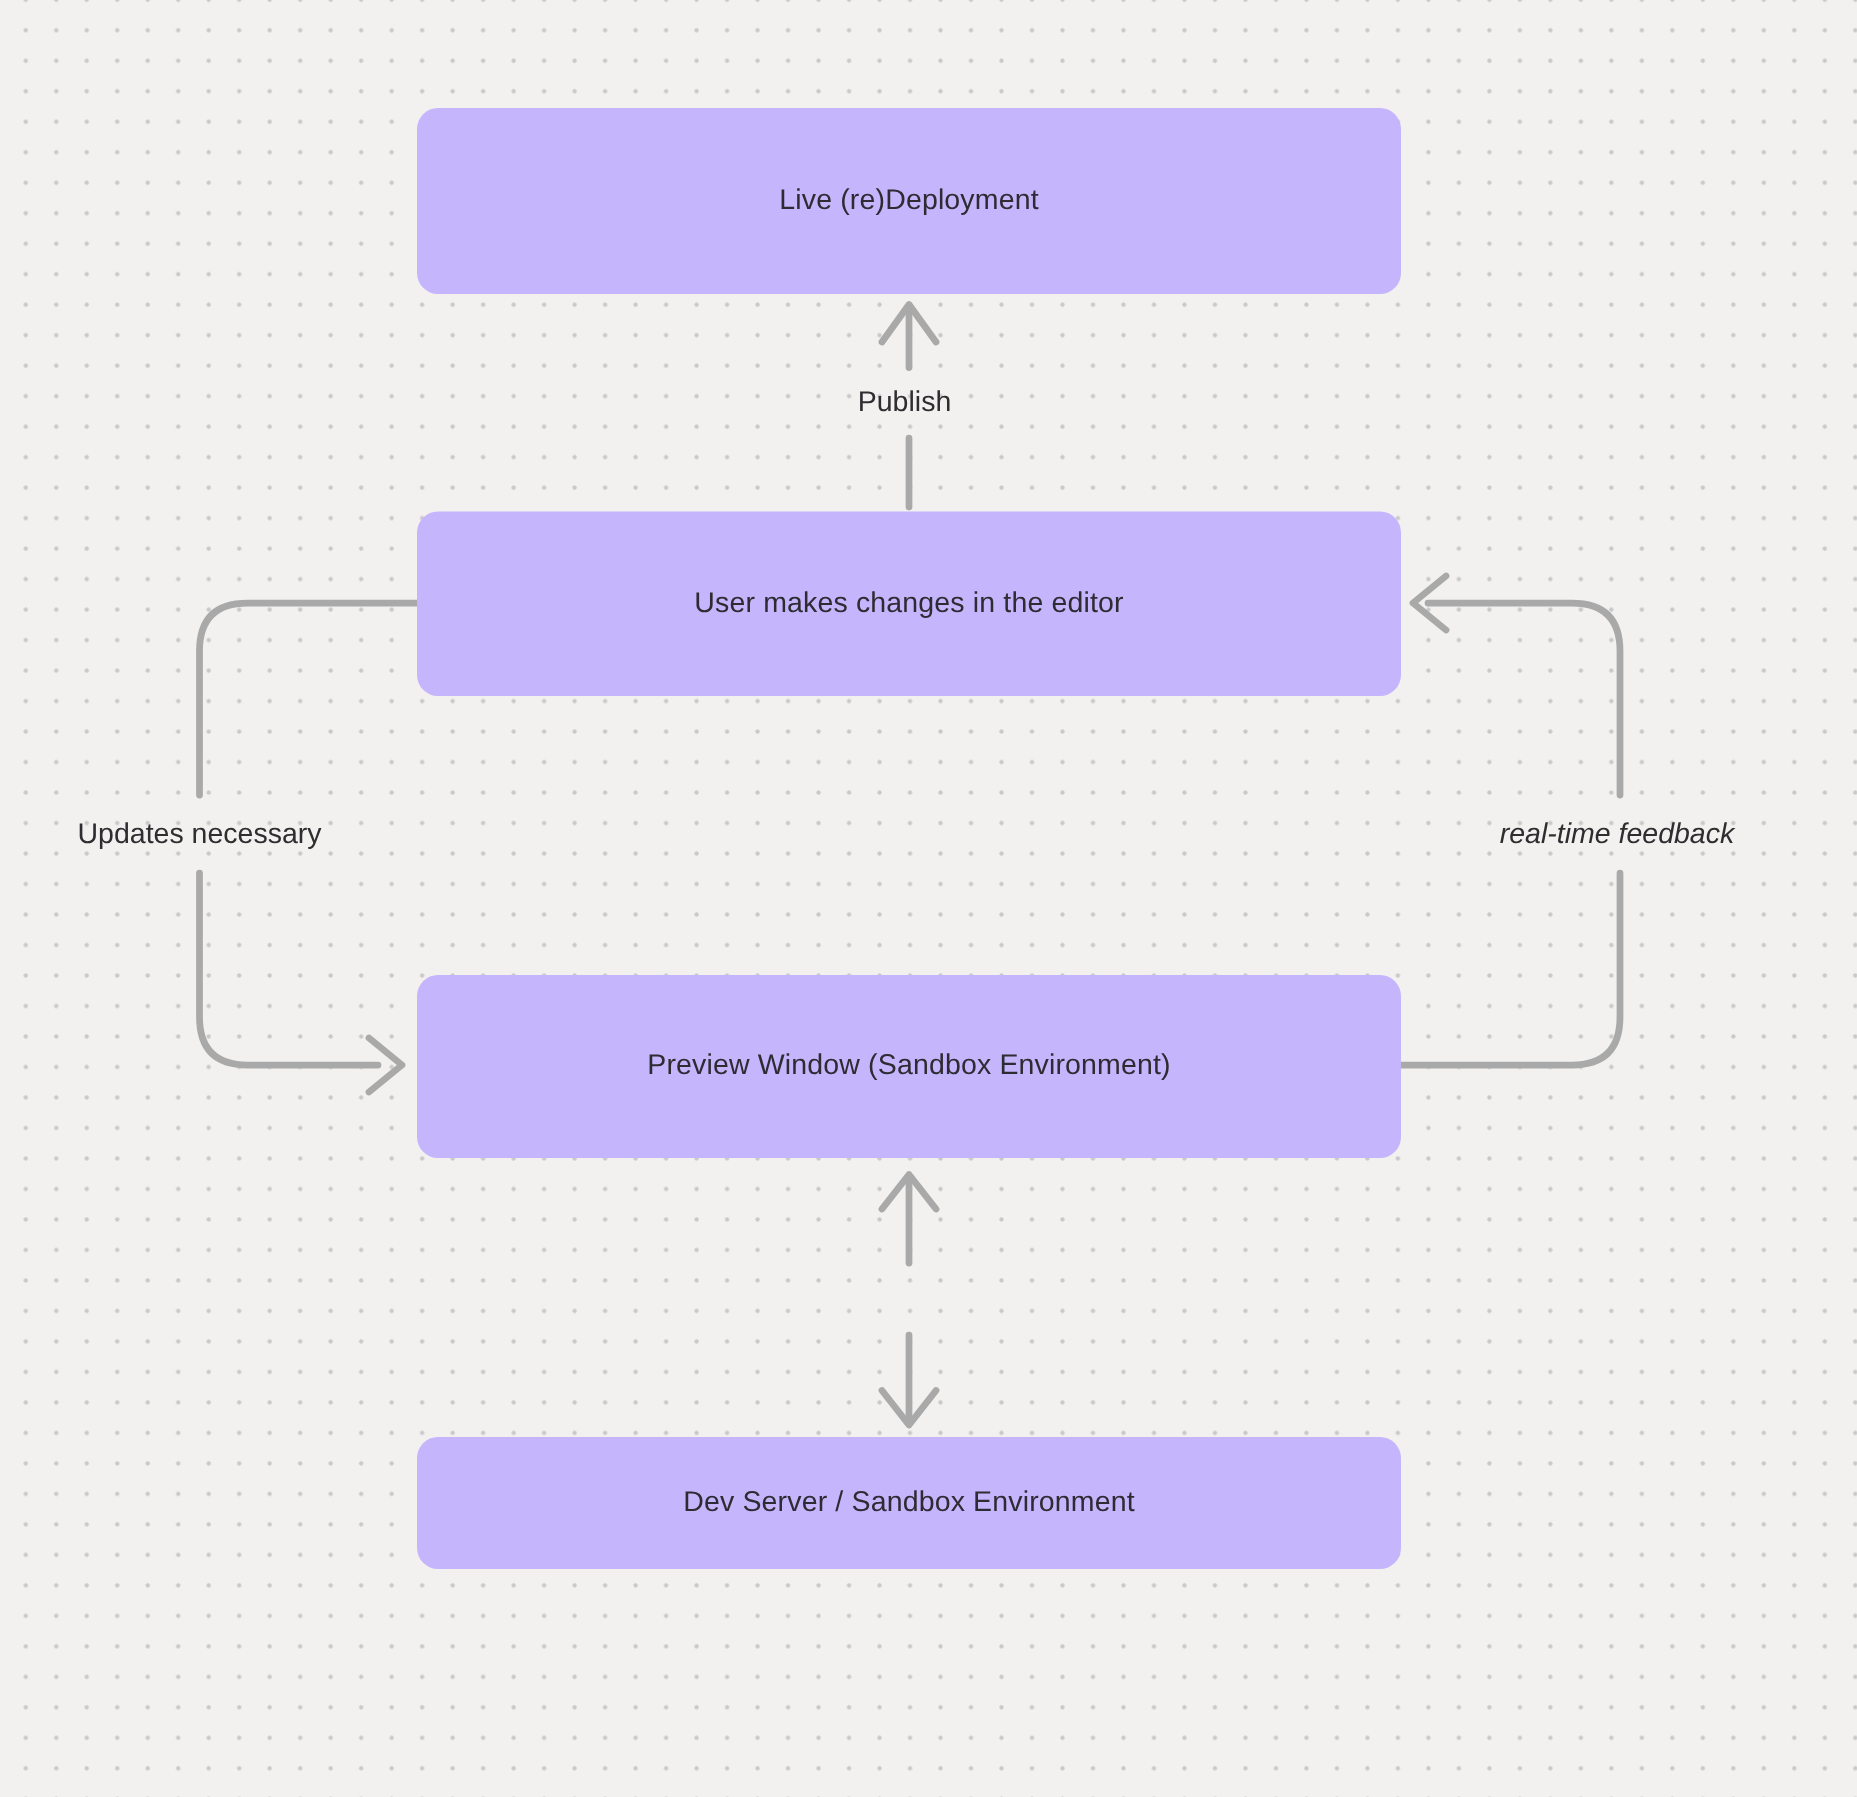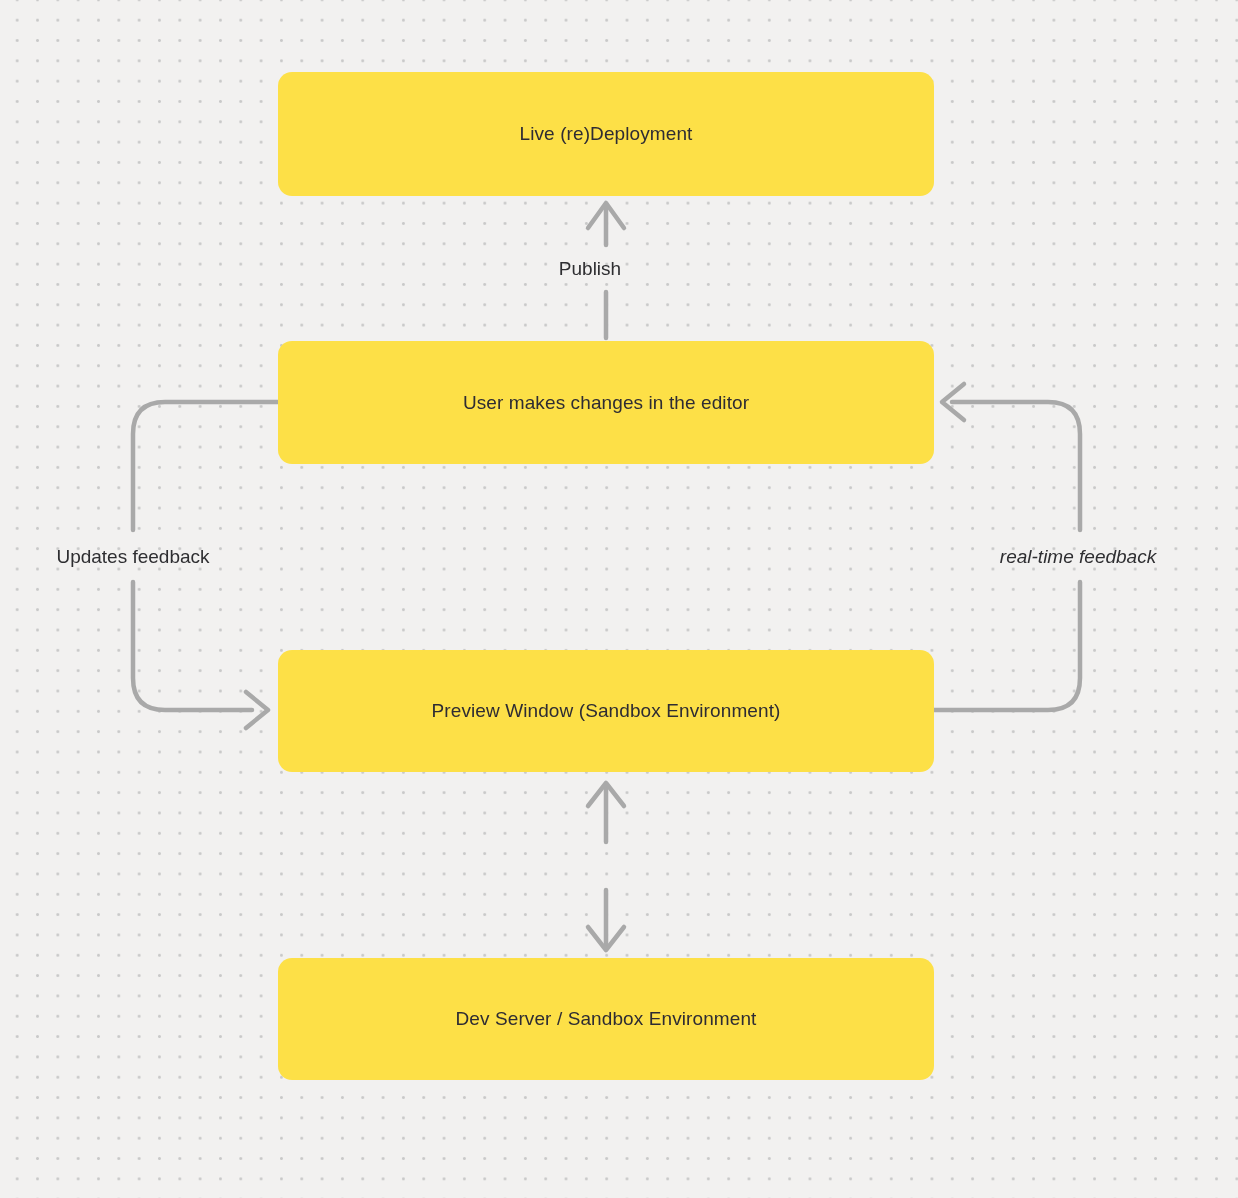--- a/index.html
+++ b/index.html
@@ -18,44 +18,44 @@
     background-position: 7px 10px;
   }
   .canvas {
     position: absolute;
     inset: 0;
   }
   .node {
     position: absolute;
     left: 278px;
     width: 656px;
-    background: #fde047;
+    background: #c4b5fd;
     border-radius: 14px;
     display: flex;
     align-items: center;
     justify-content: center;
     color: #2e2c33;
     font-size: 19px;
     letter-spacing: 0.1px;
     z-index: 2;
   }
   #node-live        { top: 72px;  height: 124px; }
   #node-user        { top: 341px; height: 123px; }
   #node-preview     { top: 650px; height: 122px; }
-  #node-dev-server  { top: 958px; height: 122px; }
+  #node-dev-server  { top: 958px; height: 88px; }
 
   .edge-label {
     position: absolute;
     transform: translate(-50%, -50%);
     color: #2e2e31;
     font-size: 19px;
     white-space: nowrap;
     z-index: 3;
   }
-  #label-publish   { left: 590px;  top: 269px; text-align: right; }
+  #label-publish   { left: 603px;  top: 269px; text-align: right; }
   #label-updates   { left: 133px;  top: 557px; }
   #label-feedback  { left: 1078px; top: 557px; font-style: italic; }
   #label-spun-up   { left: 607px;  top: 866px; }
 
   svg.edges {
     position: absolute;
     inset: 0;
     z-index: 1;
   }
   svg.edges * {
@@ -112,16 +112,16 @@
 
   <div class="node" id="node-preview">
     <span>Preview Window (Sandbox Environment)</span>
   </div>
 
   <div class="node" id="node-dev-server">
     <span>Dev Server / Sandbox Environment</span>
   </div>
 
   <div class="edge-label" id="label-publish">Publish</div>
-  <div class="edge-label" id="label-updates">Updates feedback</div>
+  <div class="edge-label" id="label-updates">Updates necessary</div>
   <div class="edge-label" id="label-feedback">real-time feedback</div>
 
 </div>
 
 </body></html>

